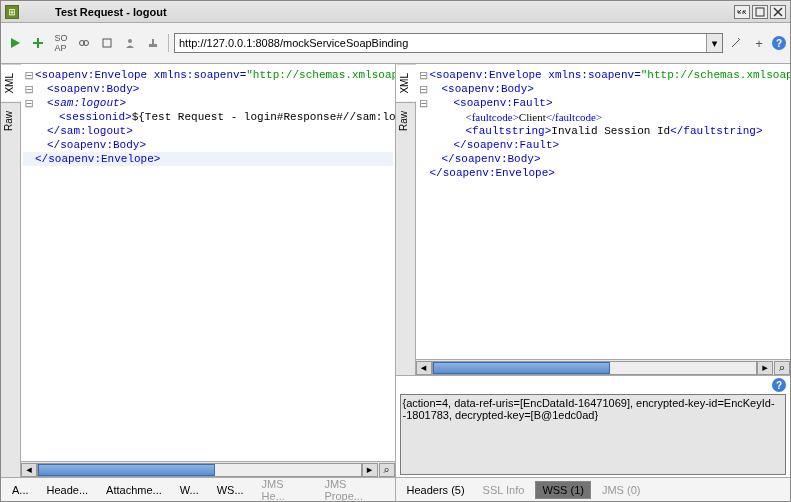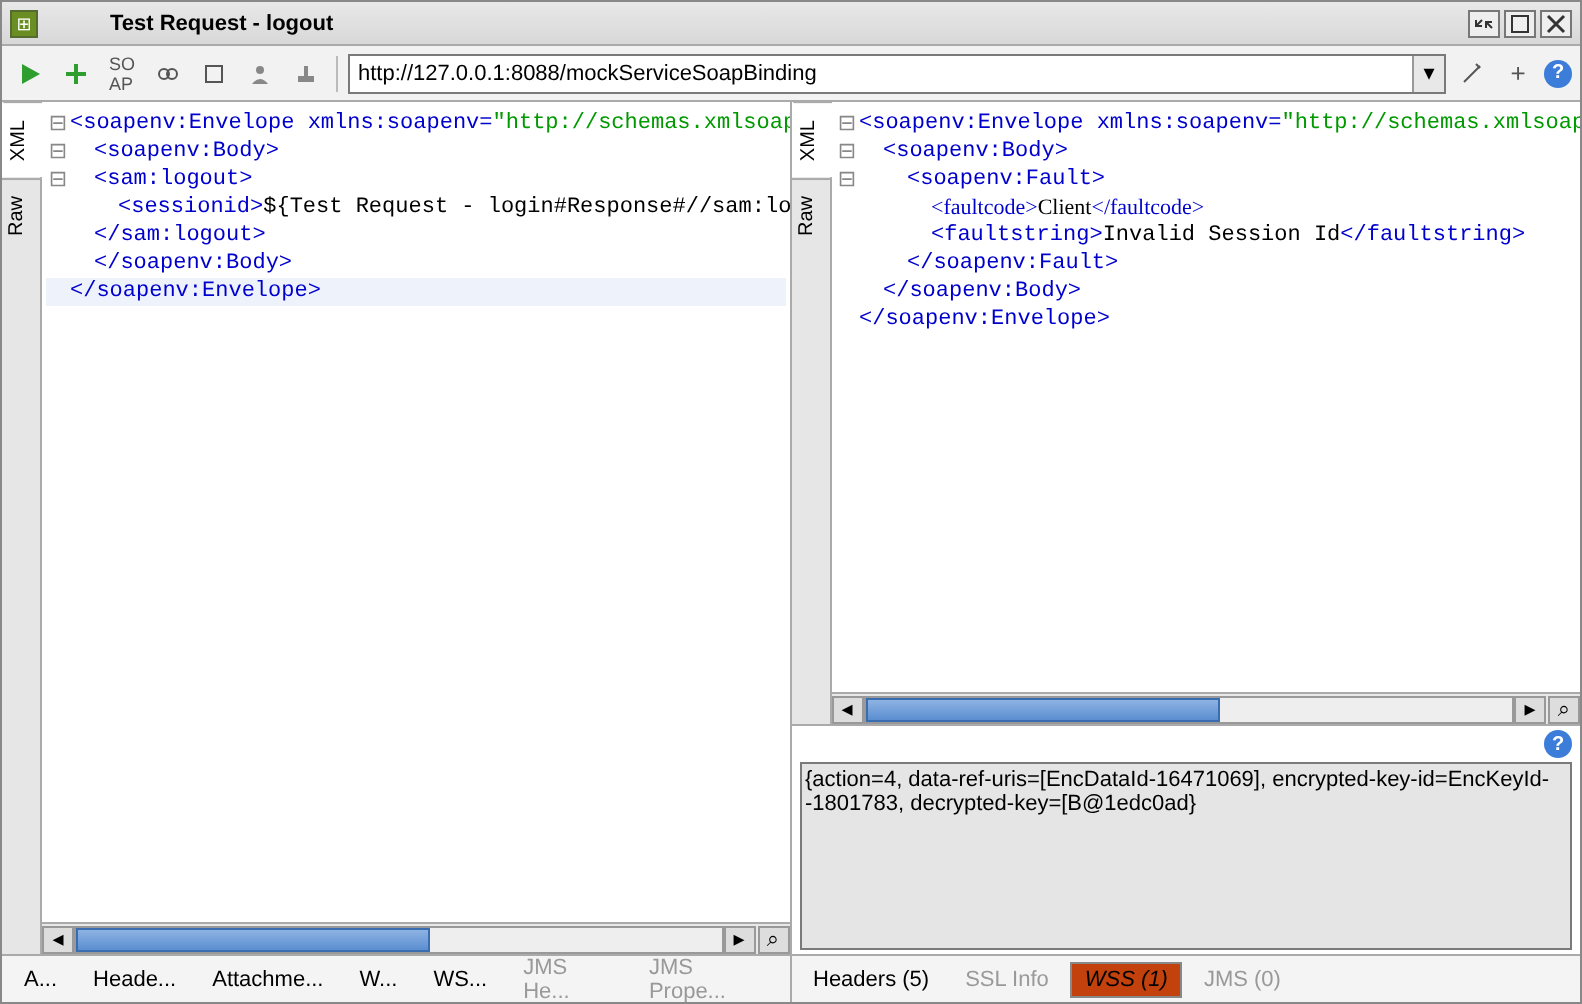--- a/index.html
+++ b/index.html
@@ -3,21 +3,21 @@
 <meta charset="utf-8">
 <style>
 * { box-sizing: border-box; margin: 0; padding: 0; }
 body { font-family: Tahoma, Arial, sans-serif; font-size: 11px; background: #fff; width: 791px; height: 502px; overflow: hidden; }
 .window { border: 1px solid #888; width: 791px; height: 502px; display: flex; flex-direction: column; }
 .titlebar { height: 22px; background: linear-gradient(#e8e8e8,#d8d8d8); border-bottom: 1px solid #aaa; display: flex; align-items: center; padding: 0 4px; }
 .titlebar .icon { width: 14px; height: 14px; background: #6b8e23; border: 1px solid #556b2f; margin-right: 4px; display: inline-flex; align-items: center; justify-content: center; color: #fff; font-size: 9px; }
 .titlebar .title { font-weight: bold; flex: 1; margin-left: 32px; }
 .titlebar .winbtns { display: flex; gap: 2px; }
 .titlebar .winbtn { width: 16px; height: 14px; border: 1px solid #777; background: #eee; display: inline-flex; align-items: center; justify-content: center; cursor: pointer; }
-.toolbar { height: 28px; border-bottom: 1px solid #aaa; display: flex; align-items: center; padding: 2px 4px; gap: 3px; background: #f2f2f2; }
+.toolbar { height: 41px; border-bottom: 1px solid #aaa; display: flex; align-items: center; padding: 2px 4px; gap: 3px; background: #f2f2f2; }
 .tbtn { width: 20px; height: 20px; border: 1px solid transparent; display: inline-flex; align-items: center; justify-content: center; cursor: pointer; font-size: 13px; }
 .sep { width: 1px; height: 18px; background: #bbb; margin: 0 2px; }
 .url-field { flex: 1; height: 20px; border: 1px solid #7a7a7a; background: #8b5cf6; display: flex; }
 .url-field input { border: none; flex: 1; padding: 0 4px; font-size: 11px; outline: none; }
 .url-field .dd { width: 16px; border-left: 1px solid #999; background: #e8e8e8; display: flex; align-items: center; justify-content: center; cursor: pointer; }
 .main { flex: 1; display: flex; overflow: hidden; }
 .panel { display: flex; flex-direction: column; border-right: 1px solid #aaa; overflow: hidden; }
 .panel.left { width: 50%; }
 .panel.right { width: 50%; border-right: none; }
 .panel-body { flex: 1; display: flex; overflow: hidden; }
@@ -37,21 +37,21 @@
 .hscroll .arrow { width: 16px; height: 14px; border: 1px solid #999; background: #ddd; display: flex; align-items: center; justify-content: center; cursor: pointer; }
 .hscroll .track { flex: 1; height: 14px; border: 1px solid #999; background: #eee; position: relative; }
 .hscroll .thumb { position: absolute; height: 100%; background: linear-gradient(#8eb3e3,#5a8ed0); border: 1px solid #3a6cb0; }
 .hscroll .magnify { width: 16px; height: 14px; border: 1px solid #999; background: #ddd; display: flex; align-items: center; justify-content: center; cursor: pointer; margin-left: 1px; }
 .right-upper { height: 312px; display: flex; flex-direction: column; border-bottom: 1px solid #aaa; }
 .right-lower { flex: 1; display: flex; flex-direction: column; overflow: hidden; }
 .help-row { height: 18px; display: flex; justify-content: flex-end; padding: 2px 4px; }
 .log-box { flex: 1; border: 1px solid #7a7a7a; margin: 0 4px 2px 4px; padding: 2px; font-size: 11px; background: #e5e5e5; overflow: hidden; }
 .tabs-row { height: 24px; border-top: 1px solid #aaa; display: flex; align-items: center; padding: 2px 4px; gap: 4px; background: #f4f4f4; }
 .tab { padding: 2px 6px; font-size: 11px; cursor: pointer; border: 1px solid transparent; }
-.tab.active { border: 1px solid #888; background: #c2410c; font-style: italic; }
+.tab.active { border: 1px solid #888; background: #737373; }
 .tab.disabled { color: #999; }
 .help-icon { width: 14px; height: 14px; border-radius: 50%; background: #3b7dd8; color: #fff; display: inline-flex; align-items: center; justify-content: center; font-size: 10px; font-weight: bold; cursor: pointer; }
 svg { display: block; }
 </style>
 </head>
 <body>
 
 <div class="window">
   <div class="titlebar">
     <span class="icon">⊞</span>
@@ -139,21 +139,21 @@
             <div class="line">
                 <span class="gutter">⊟</span>
                 <span class="code"><span class="t-tag">&lt;soapenv:Envelope </span><span class="t-attr">xmlns:soapenv</span><span class="t-tag">=</span><span class="t-str">"http://schemas.xmlsoap.org/soap</span></span>
               </div>
             <div class="line">
                 <span class="gutter">⊟</span>
                 <span class="code" style="padding-left:12px;"><span class="t-tag">&lt;soapenv:Body&gt;</span></span>
               </div>
             <div class="line">
                 <span class="gutter">⊟</span>
-                <span class="code" style="padding-left:12px;"><span class="t-tag">&lt;sam:logout&gt;</span></span>
+                <span class="code" style="padding-left:12px;font-style:italic;"><span class="t-tag">&lt;sam:logout&gt;</span></span>
               </div>
             <div class="line">
                 <span class="gutter"></span>
                 <span class="code" style="padding-left:24px;"><span class="t-tag">&lt;sessionid&gt;</span><span class="t-text">${Test Request - login#Response#//sam:loginResponse/s</span></span>
               </div>
             <div class="line">
                 <span class="gutter"></span>
                 <span class="code" style="padding-left:12px;"><span class="t-tag">&lt;/sam:logout&gt;</span></span>
               </div>
             <div class="line">

